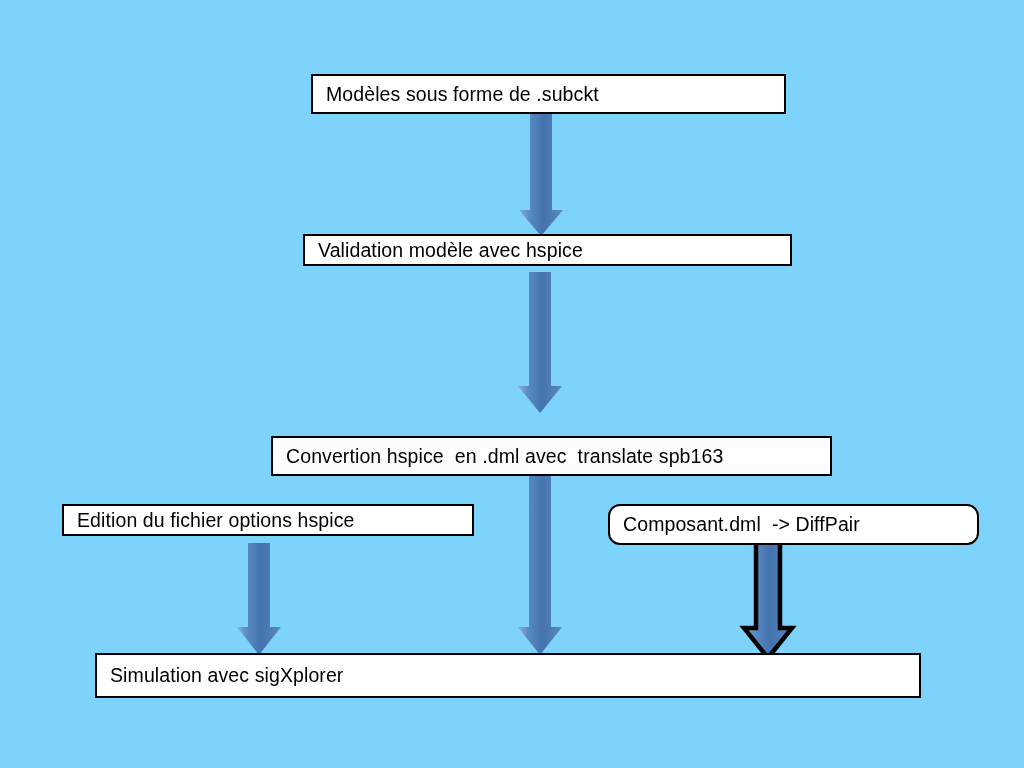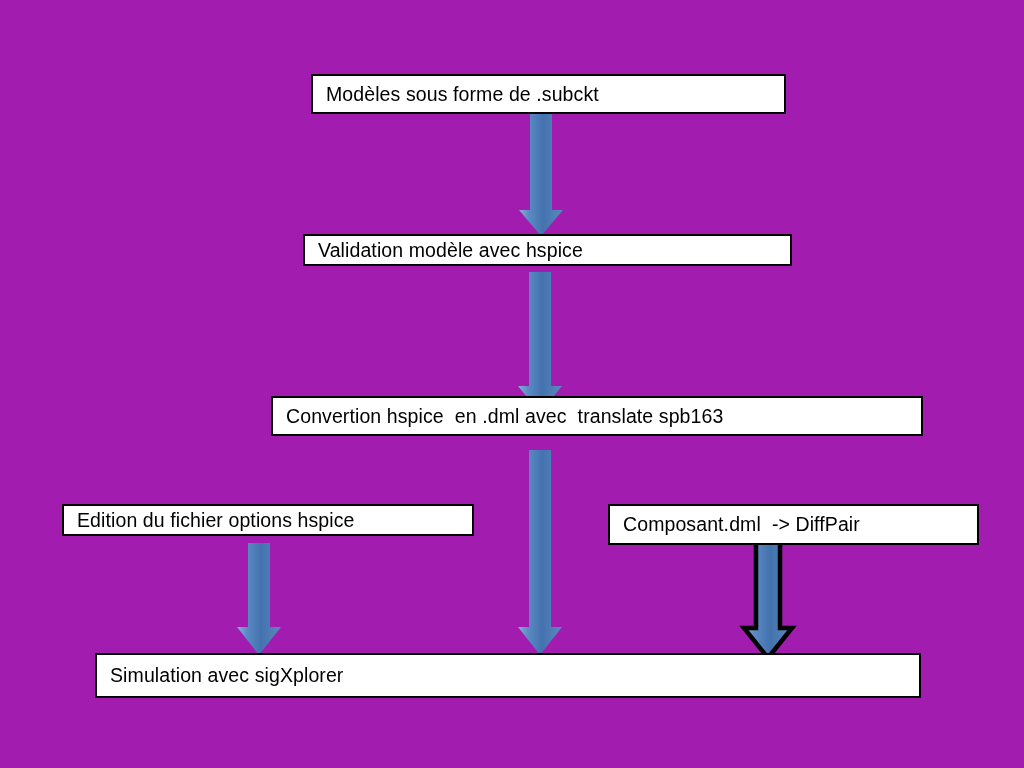--- a/index.html
+++ b/index.html
@@ -4,21 +4,21 @@
 <style>
   html, body {
     margin: 0;
     padding: 0;
     background: #ffffff;
   }
   #canvas {
     position: relative;
     width: 1024px;
     height: 768px;
-    background: #a21caf;
+    background: #7dd3fc;
     font-family: "Liberation Sans", sans-serif;
     overflow: hidden;
   }
   .node {
     position: absolute;
     box-sizing: border-box;
     background: #ffffff;
     border: 2.5px solid #000000;
     display: flex;
     align-items: center;
@@ -117,29 +117,29 @@
   </div>
 
   <div class="node" style="left:311px; top:74px; width:475px; height:40px;">
     <span class="label">Modèles sous forme de .subckt</span>
   </div>
 
   <div class="node" style="left:303px; top:234px; width:489px; height:32px;">
     <span class="label">Validation modèle avec hspice</span>
   </div>
 
-  <div class="node" style="left:271px; top:396px; width:652px; height:40px;text-align:right;">
+  <div class="node" style="left:271px; top:436px; width:561px; height:40px;text-align:right;">
     <span class="label">Convertion hspice  en .dml avec  translate spb163</span>
   </div>
 
   <div class="node" style="left:62px; top:504px; width:412px; height:32px;">
     <span class="label">Edition du fichier options hspice</span>
   </div>
 
-  <div class="node" style="left:608px; top:504px; width:371px; height:41px;">
+  <div class="node" style="left:608px; top:504px; width:371px; height:41px;border-radius:12px;">
     <span class="label">Composant.dml  -&gt; DiffPair</span>
   </div>
 
   <div class="node" style="left:95px; top:653px; width:826px; height:45px;align-items:center;">
     <span class="label">Simulation avec sigXplorer</span>
   </div>
 
 </div>
 
 </body></html>

